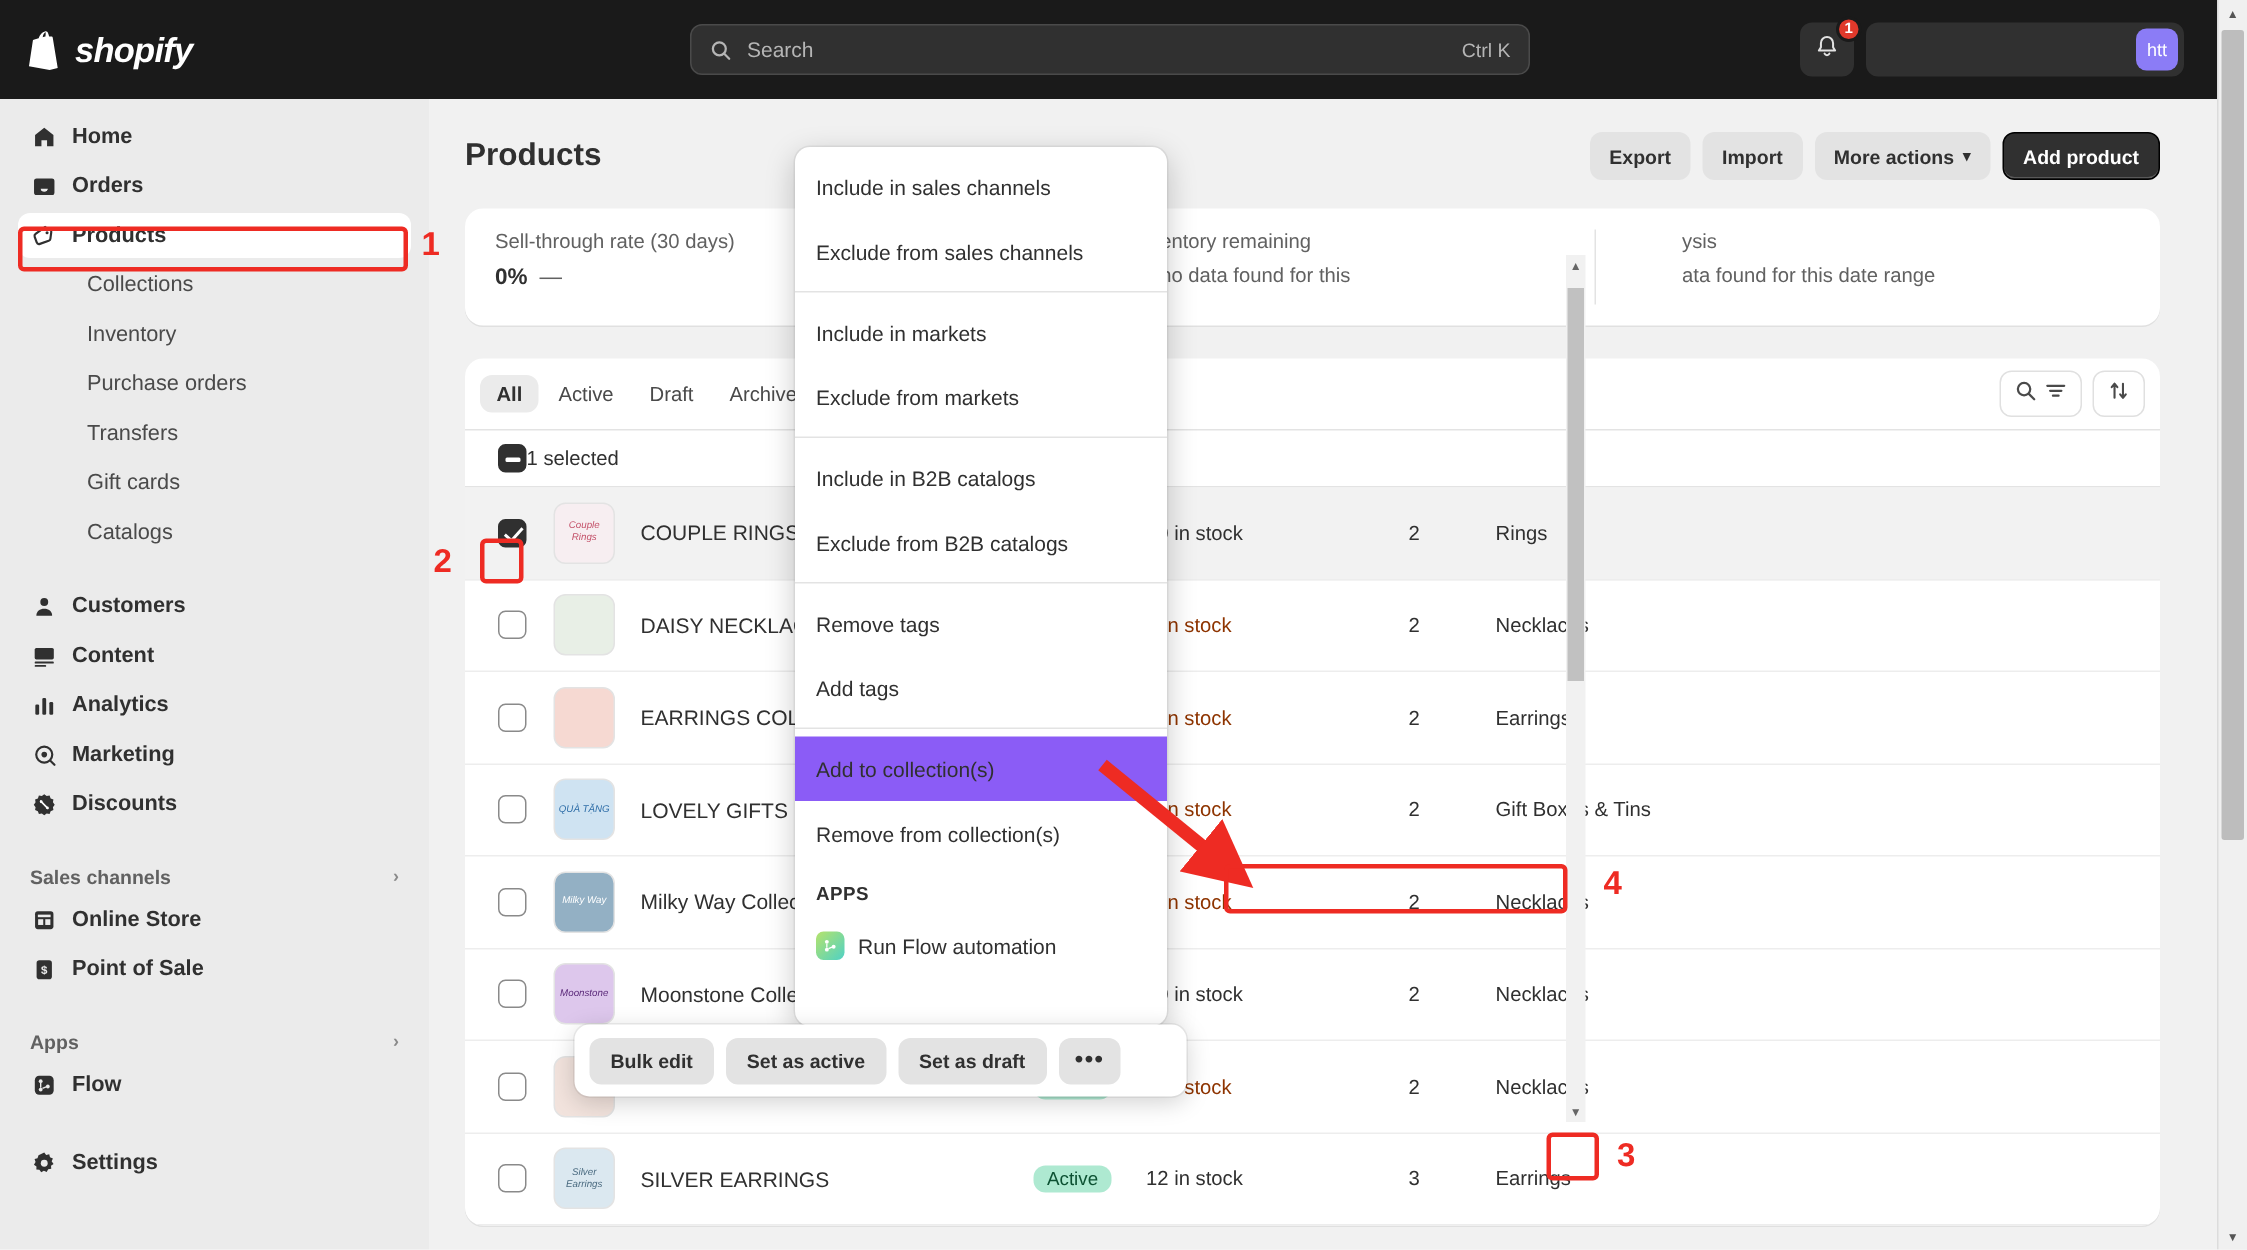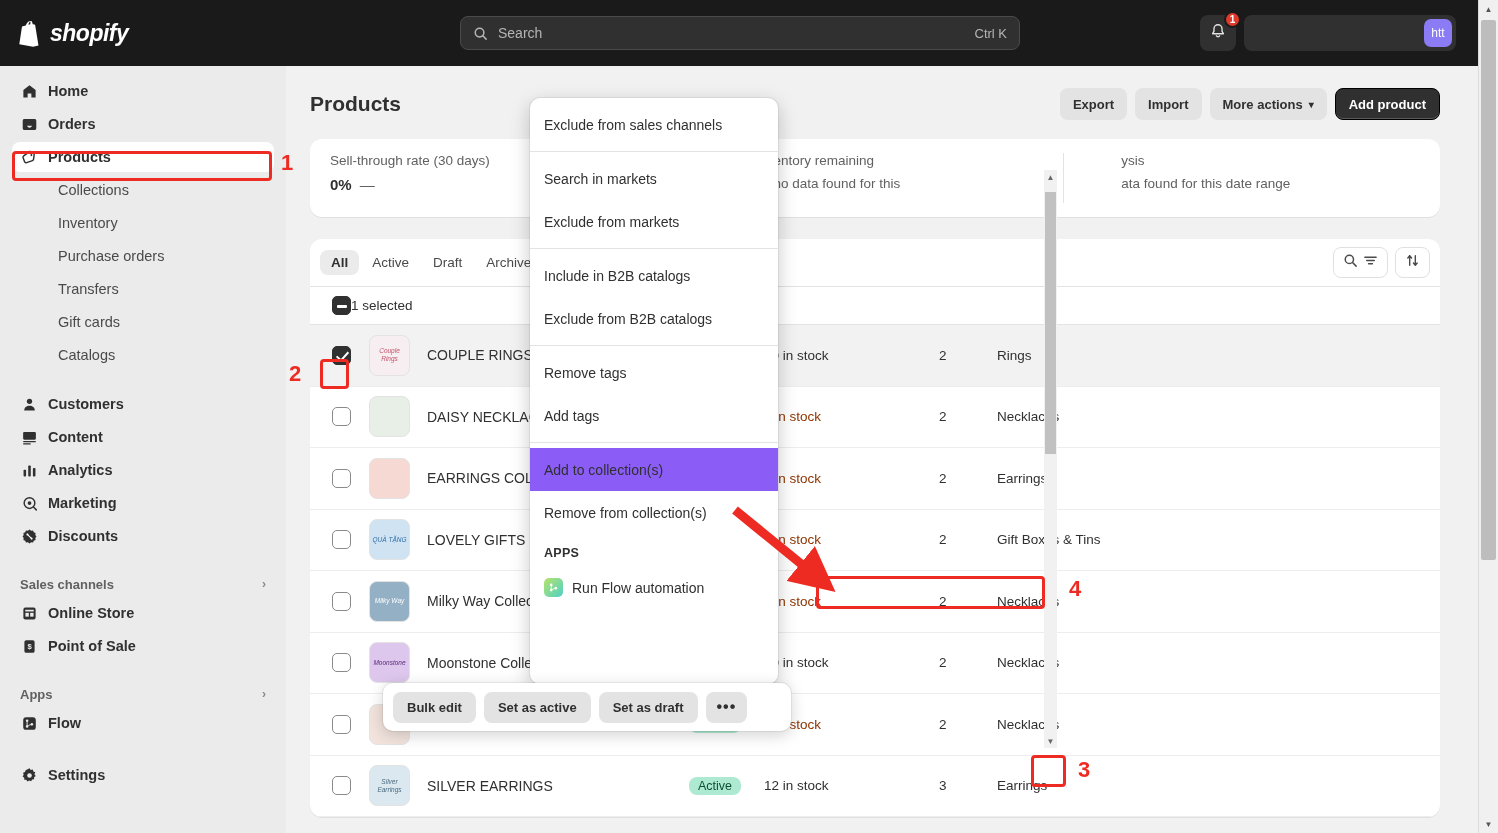--- a/index.html
+++ b/index.html
@@ -582,23 +582,24 @@
             <div class="stock ok">12 in stock</div>
             <div class="pvar">3</div>
             <div class="pcat">Earrings</div>
           </div>
         </div>
     </div>
   </div>
 
   <div class="dropdown">
     <div id="menu">
+        <div class="mi">Include in sales channels</div>
         <div class="mi">Exclude from sales channels</div>
         <div class="menu-div"></div>
-        <div class="mi">Search in markets</div>
+        <div class="mi">Include in markets</div>
         <div class="mi">Exclude from markets</div>
         <div class="menu-div"></div>
         <div class="mi">Include in B2B catalogs</div>
         <div class="mi">Exclude from B2B catalogs</div>
         <div class="menu-div"></div>
         <div class="mi">Remove tags</div>
         <div class="mi">Add tags</div>
         <div class="menu-div"></div>
         <div class="mi hl">Add to collection(s)</div>
         <div class="mi">Remove from collection(s)</div>

